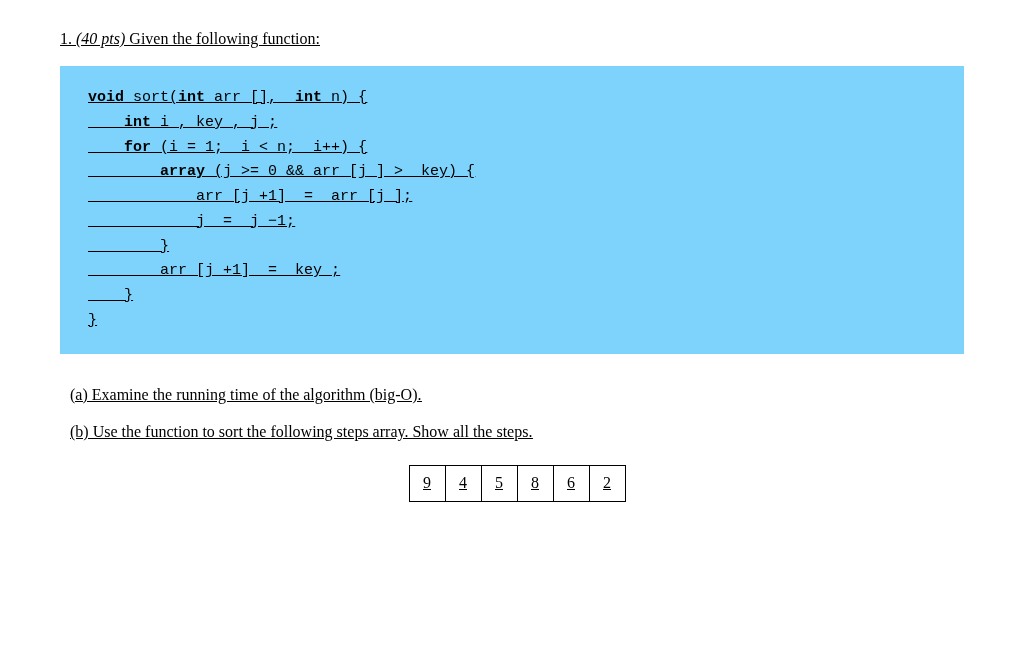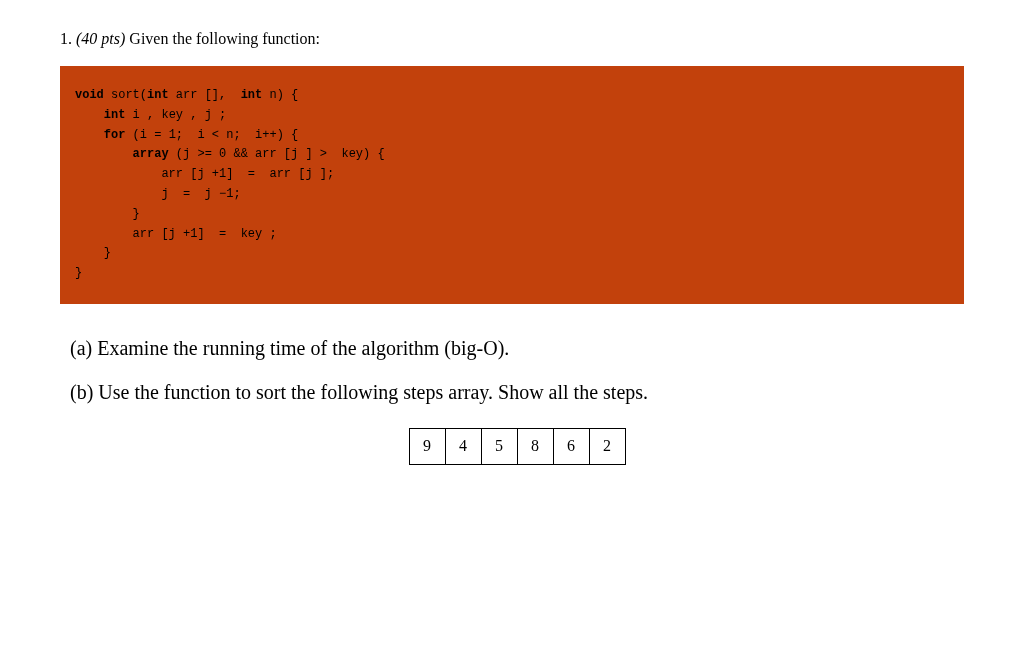--- a/index.html
+++ b/index.html
@@ -1,18 +1,19 @@
 <!DOCTYPE html>
 <html><head>
   <meta charset="utf-8">
   <style>
     * {
       margin: 0;
       padding: 0;
       box-sizing: border-box;
+      text-decoration: underline;
     }
 
     body {
       background: #ffffff;
       font-family: Georgia, 'Times New Roman', serif;
       font-size: 16px;
       color: #000000;
       width: 1024px;
       min-height: 657px;
       padding: 30px 60px;
@@ -21,47 +22,47 @@
     .question-header {
       margin-bottom: 18px;
       font-size: 16px;
     }
 
     .question-number {
       font-style: italic;
     }
 
     .code-block {
-      background: #c2410c;
+      background: #7dd3fc;
       border: none;
-      padding: 20px 15px;
+      padding: 20px 28px;
       margin-bottom: 28px;
       font-family: 'Courier New', Courier, monospace;
-      font-size: 12px;
+      font-size: 15px;
       line-height: 1.65;
       color: #000;
     }
 
     .code-line {
       display: block;
       white-space: pre;
     }
 
     .kw {
       font-weight: bold;
     }
 
     .sub-questions {
       margin-top: 10px;
       padding-left: 10px;
     }
 
     .sub-question {
       margin-bottom: 12px;
-      font-size: 20px;
+      font-size: 16px;
       line-height: 1.6;
     }
 
     .array-container {
       display: flex;
       justify-content: center;
       margin-top: 20px;
     }
 
     .array-table {

